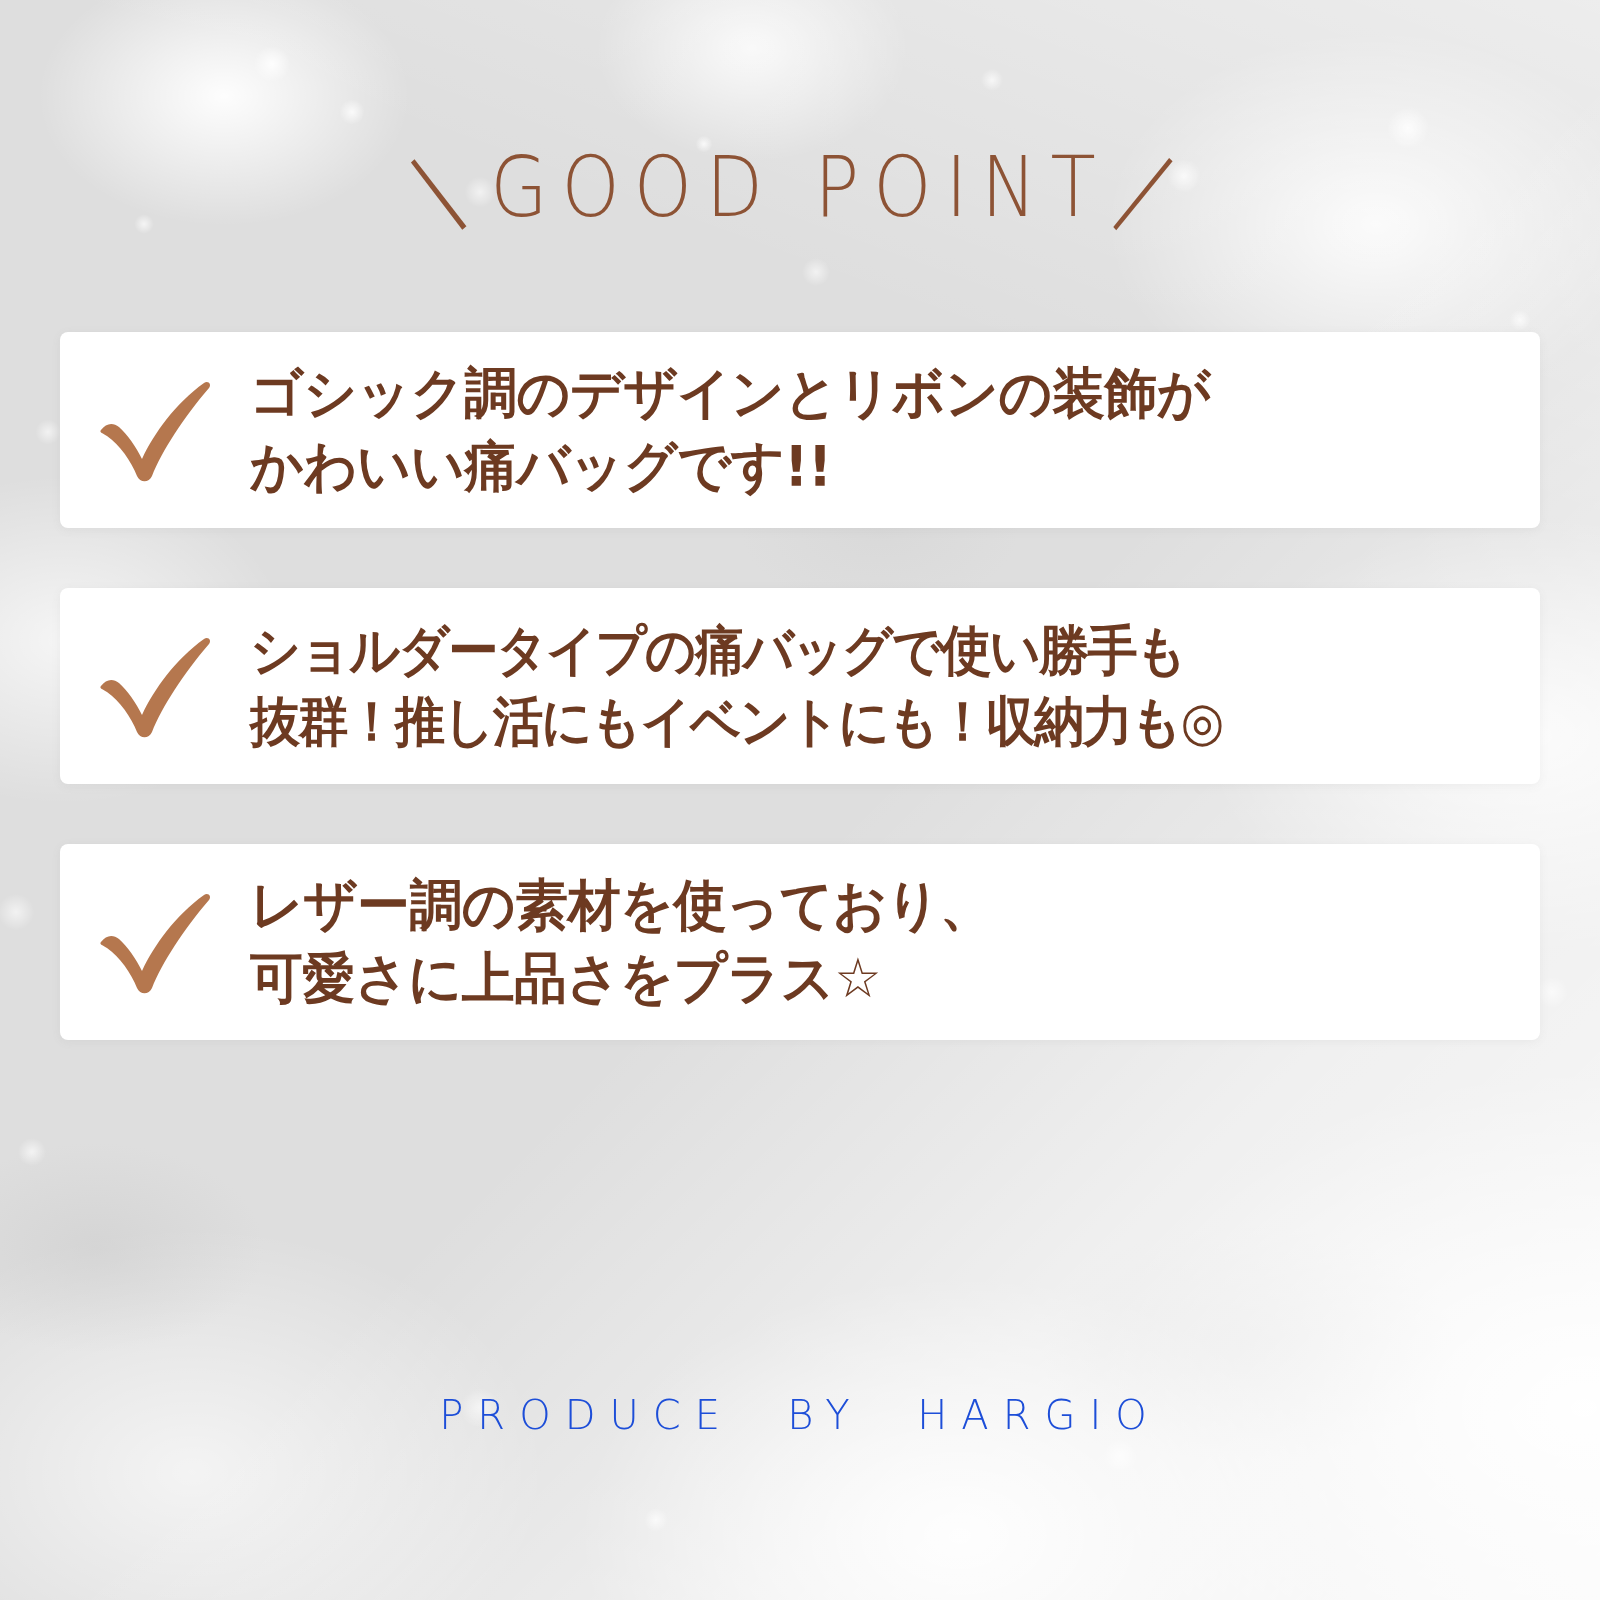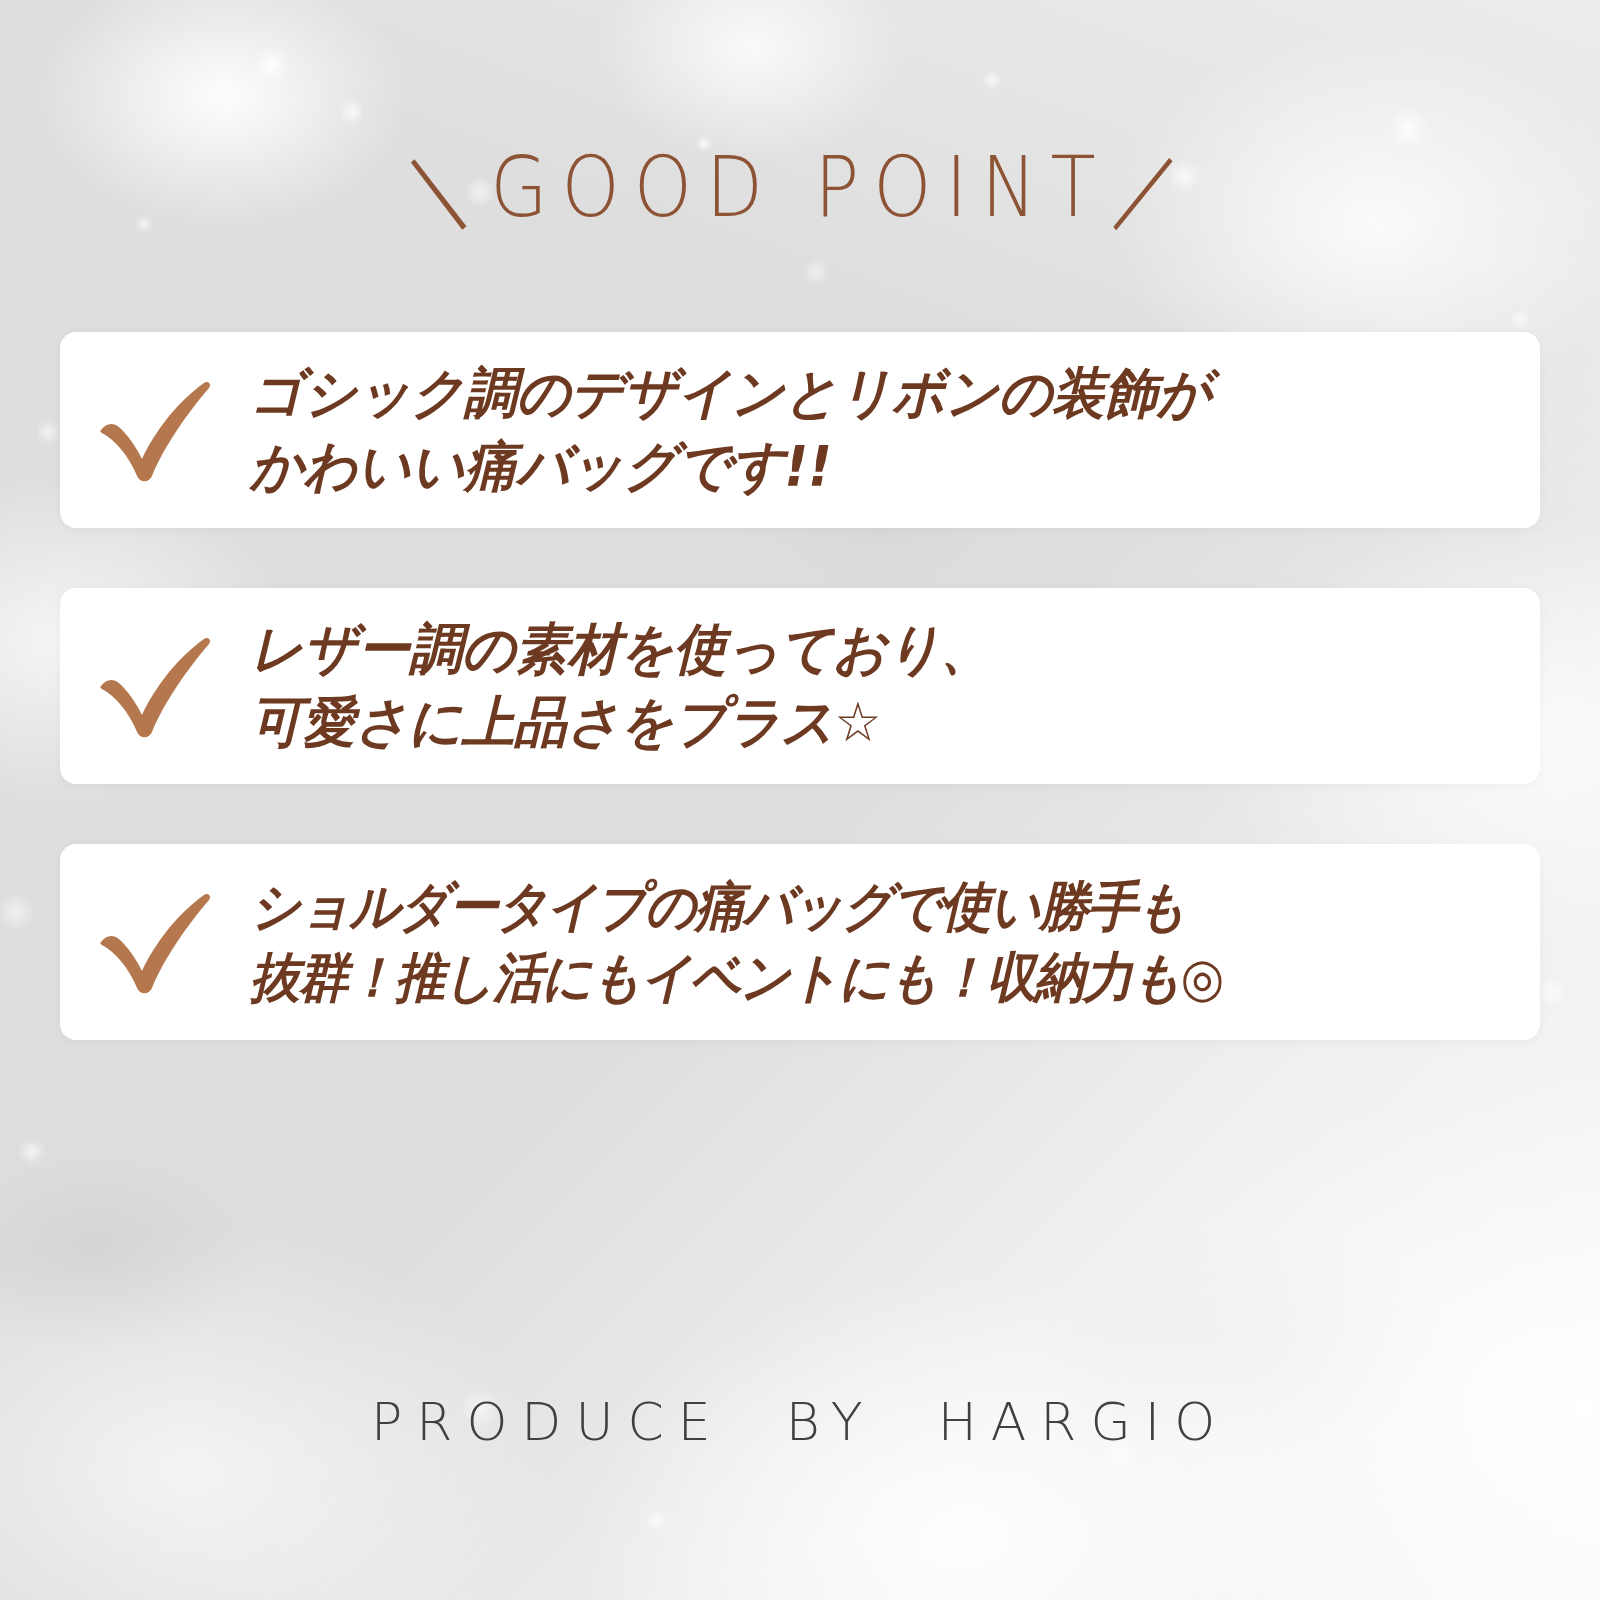--- a/index.html
+++ b/index.html
@@ -96,26 +96,25 @@
     top: 332px;
     left: 60px;
     width: 1480px;
   }
   .card {
     position: relative;
     box-sizing: border-box;
     width: 1480px;
     height: 196px;
     background: #ffffff;
-    border-radius: 16px;
+    border-radius: 8px;
     margin-bottom: 60px;
     display: flex;
     align-items: center;
     box-shadow: 0 2px 10px rgba(120,120,120,.08);
-    font-style: italic;
   }
   .check-wrap {
     flex: 0 0 190px;
     display: flex;
     align-items: center;
     justify-content: center;
   }
   .check-wrap svg { display: block; }
 
   .card-text {
@@ -138,22 +137,22 @@
     transform: scaleX(0.93);
   }
 
   
   #footer {
     position: absolute;
     top: 1392px;
     left: 0;
     width: 1600px;
     text-align: center;
-    color: #404040;
-    font-size: 52px;
+    color: #1d4ed8;
+    font-size: 40px;
     font-weight: 300;
     letter-spacing: 14px;
     white-space: pre;
     font-family: "DejaVu Sans", "Liberation Sans", sans-serif;
   }
 </style>
 </head>
 <body>
 
 <div id="page">
@@ -170,38 +169,38 @@
     <div class="card">
       <div class="check-wrap">
         <svg width="118" height="110" viewBox="0 0 118 110" aria-hidden="true">
           <path d="M5 55 C 10 48, 17 47, 23 52 C 32 60, 40 72, 46 84 C 58 58, 80 28, 108 8 C 112 5, 116 9, 113 13 C 88 42, 66 76, 56 101 C 53 108, 44 108, 41 101 C 35 86, 24 70, 11 61 C 6 58, 3 57, 5 55 Z" fill="#b5774e"></path>
         </svg>
       </div>
       <div class="card-text">ゴシック調のデザインとリボンの装飾が
 かわいい痛バッグです!!</div>
     </div>
 
+    <div class="card tight">
+      <div class="check-wrap">
+        <svg width="118" height="110" viewBox="0 0 118 110" aria-hidden="true">
+          <path d="M5 55 C 10 48, 17 47, 23 52 C 32 60, 40 72, 46 84 C 58 58, 80 28, 108 8 C 112 5, 116 9, 113 13 C 88 42, 66 76, 56 101 C 53 108, 44 108, 41 101 C 35 86, 24 70, 11 61 C 6 58, 3 57, 5 55 Z" fill="#b5774e"></path>
+        </svg>
+      </div>
+      <div class="card-text">ショルダータイプの痛バッグで使い勝手も
+抜群！推し活にもイベントにも！収納力も◎</div>
+    </div>
+
     <div class="card">
       <div class="check-wrap">
         <svg width="118" height="110" viewBox="0 0 118 110" aria-hidden="true">
           <path d="M5 55 C 10 48, 17 47, 23 52 C 32 60, 40 72, 46 84 C 58 58, 80 28, 108 8 C 112 5, 116 9, 113 13 C 88 42, 66 76, 56 101 C 53 108, 44 108, 41 101 C 35 86, 24 70, 11 61 C 6 58, 3 57, 5 55 Z" fill="#b5774e"></path>
         </svg>
       </div>
       <div class="card-text">レザー調の素材を使っており、
 可愛さに上品さをプラス☆</div>
     </div>
 
-    <div class="card tight">
-      <div class="check-wrap">
-        <svg width="118" height="110" viewBox="0 0 118 110" aria-hidden="true">
-          <path d="M5 55 C 10 48, 17 47, 23 52 C 32 60, 40 72, 46 84 C 58 58, 80 28, 108 8 C 112 5, 116 9, 113 13 C 88 42, 66 76, 56 101 C 53 108, 44 108, 41 101 C 35 86, 24 70, 11 61 C 6 58, 3 57, 5 55 Z" fill="#b5774e"></path>
-        </svg>
-      </div>
-      <div class="card-text">ショルダータイプの痛バッグで使い勝手も
-抜群！推し活にもイベントにも！収納力も◎</div>
-    </div>
-
 
   </div>
 
   <div id="footer">PRODUCE  BY  HARGIO</div>
 
 </div>
 
 </body></html>

